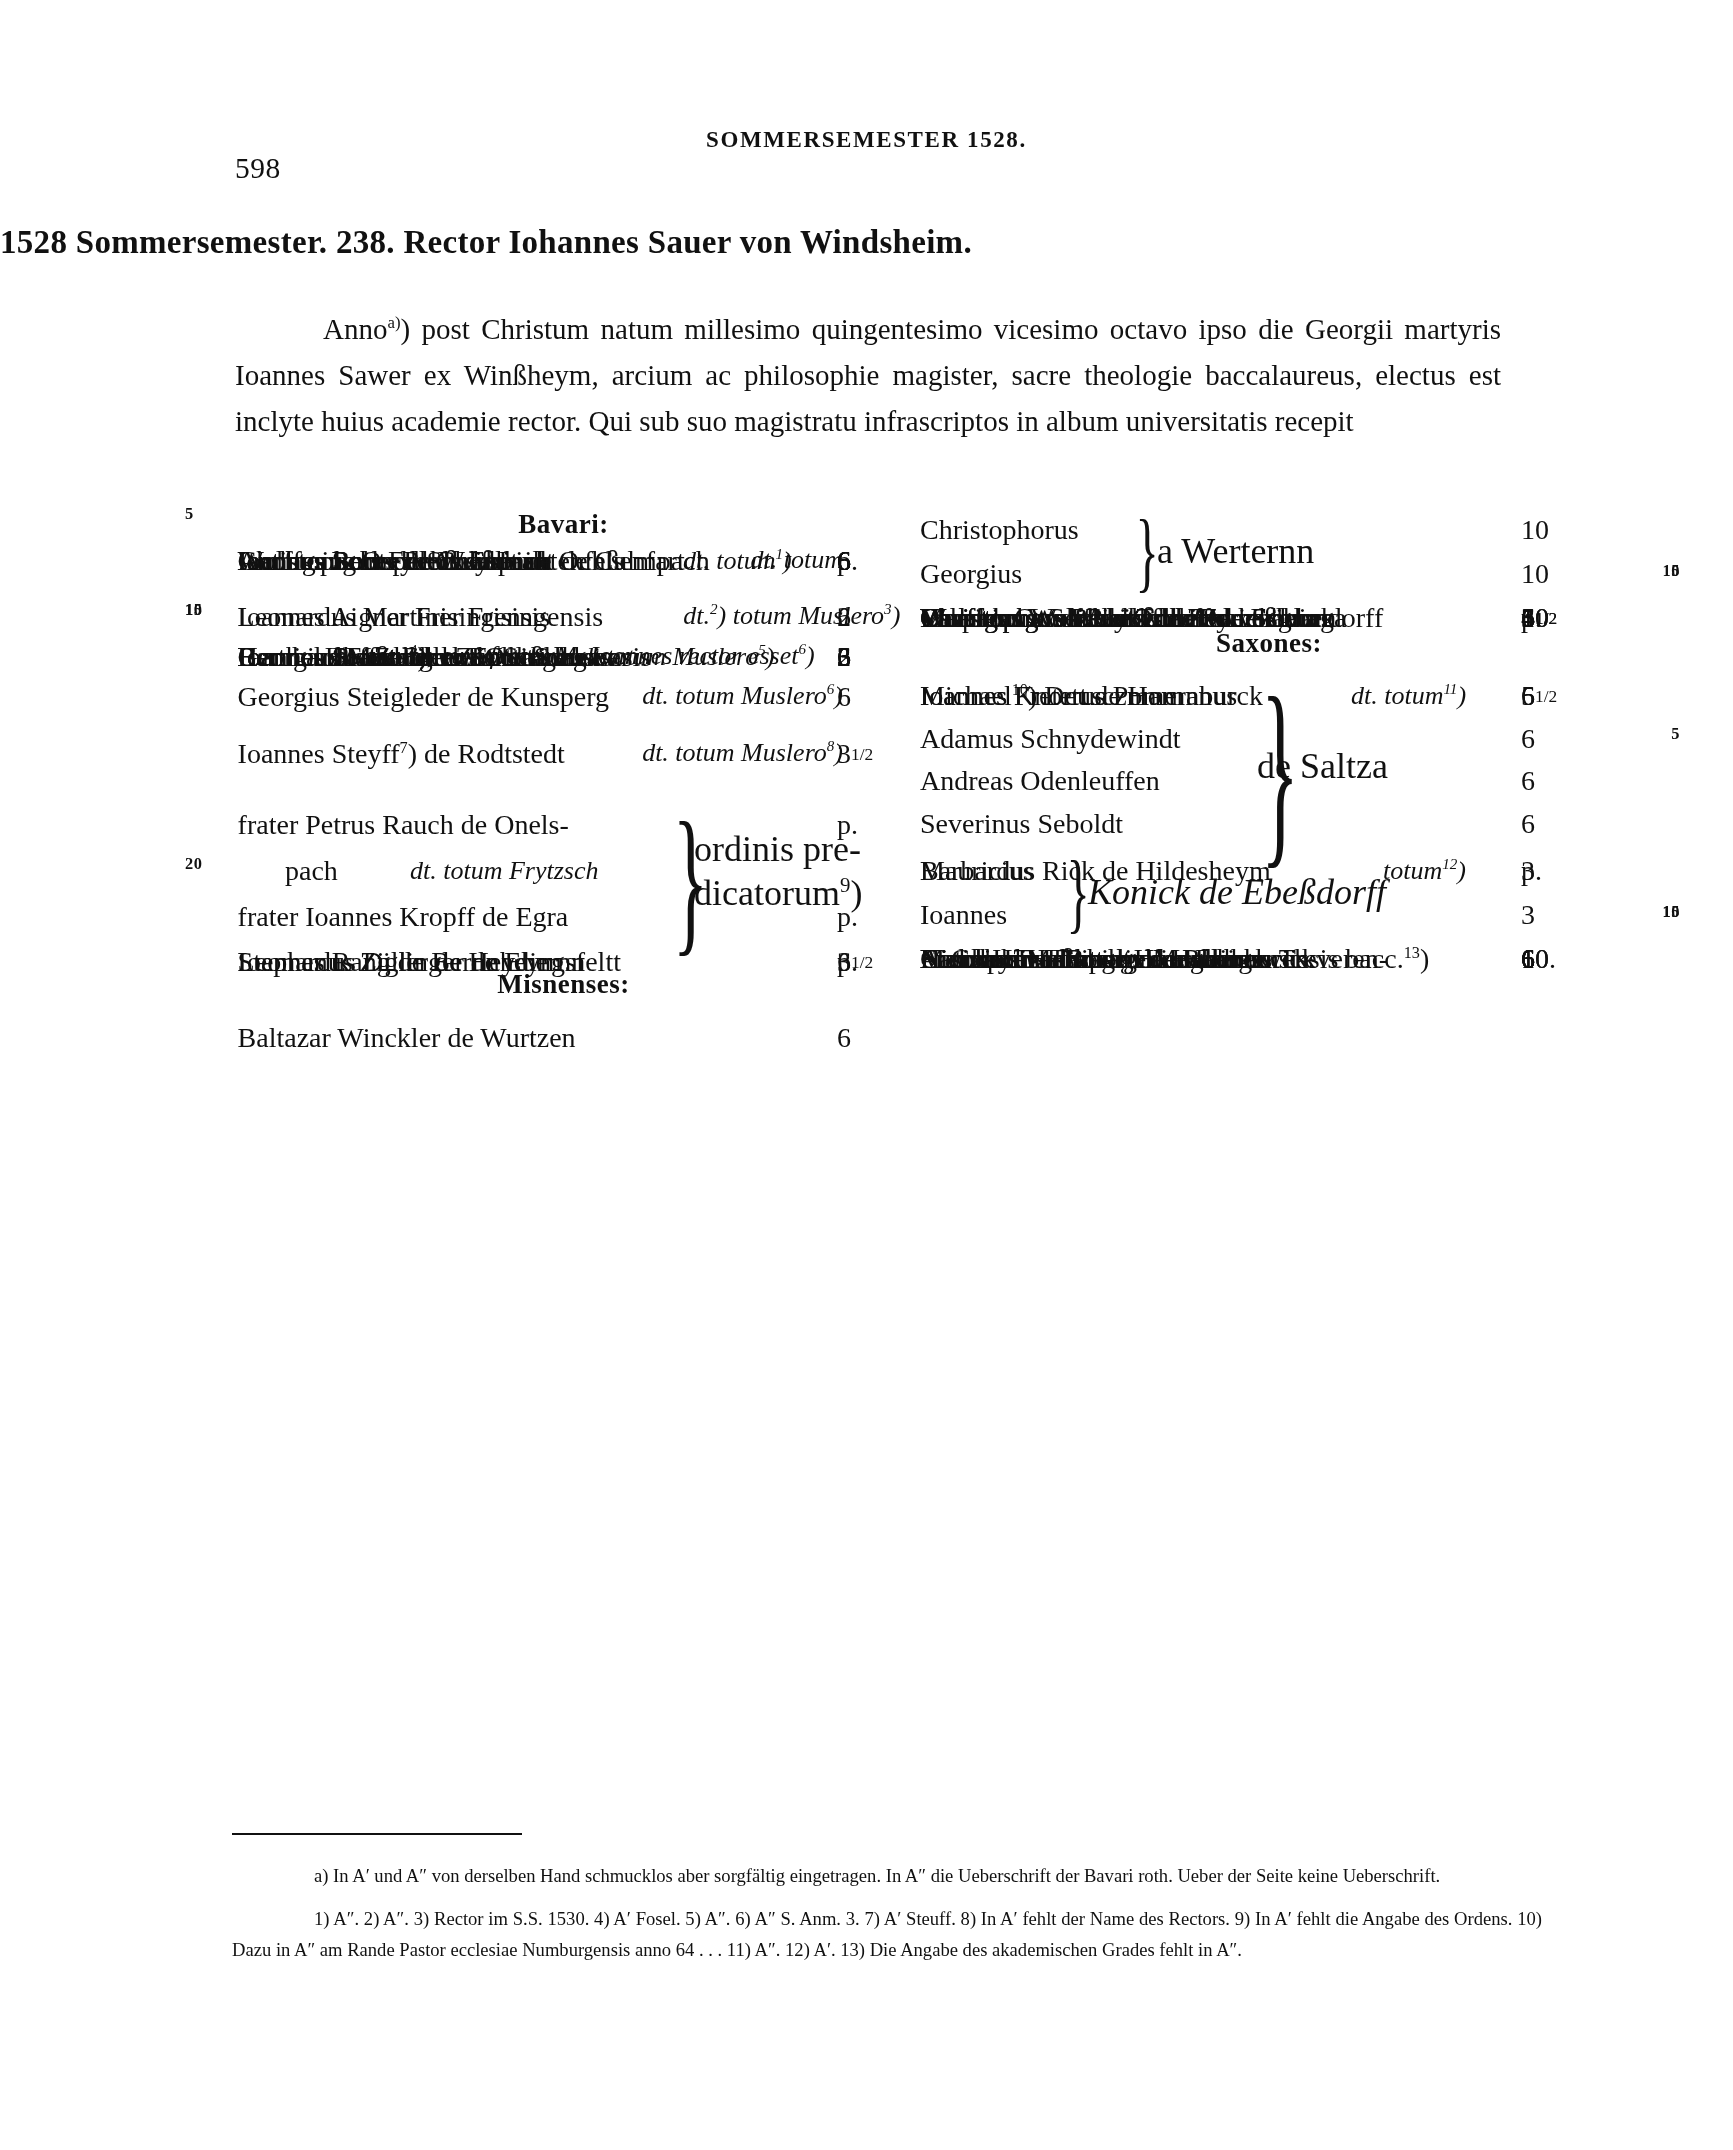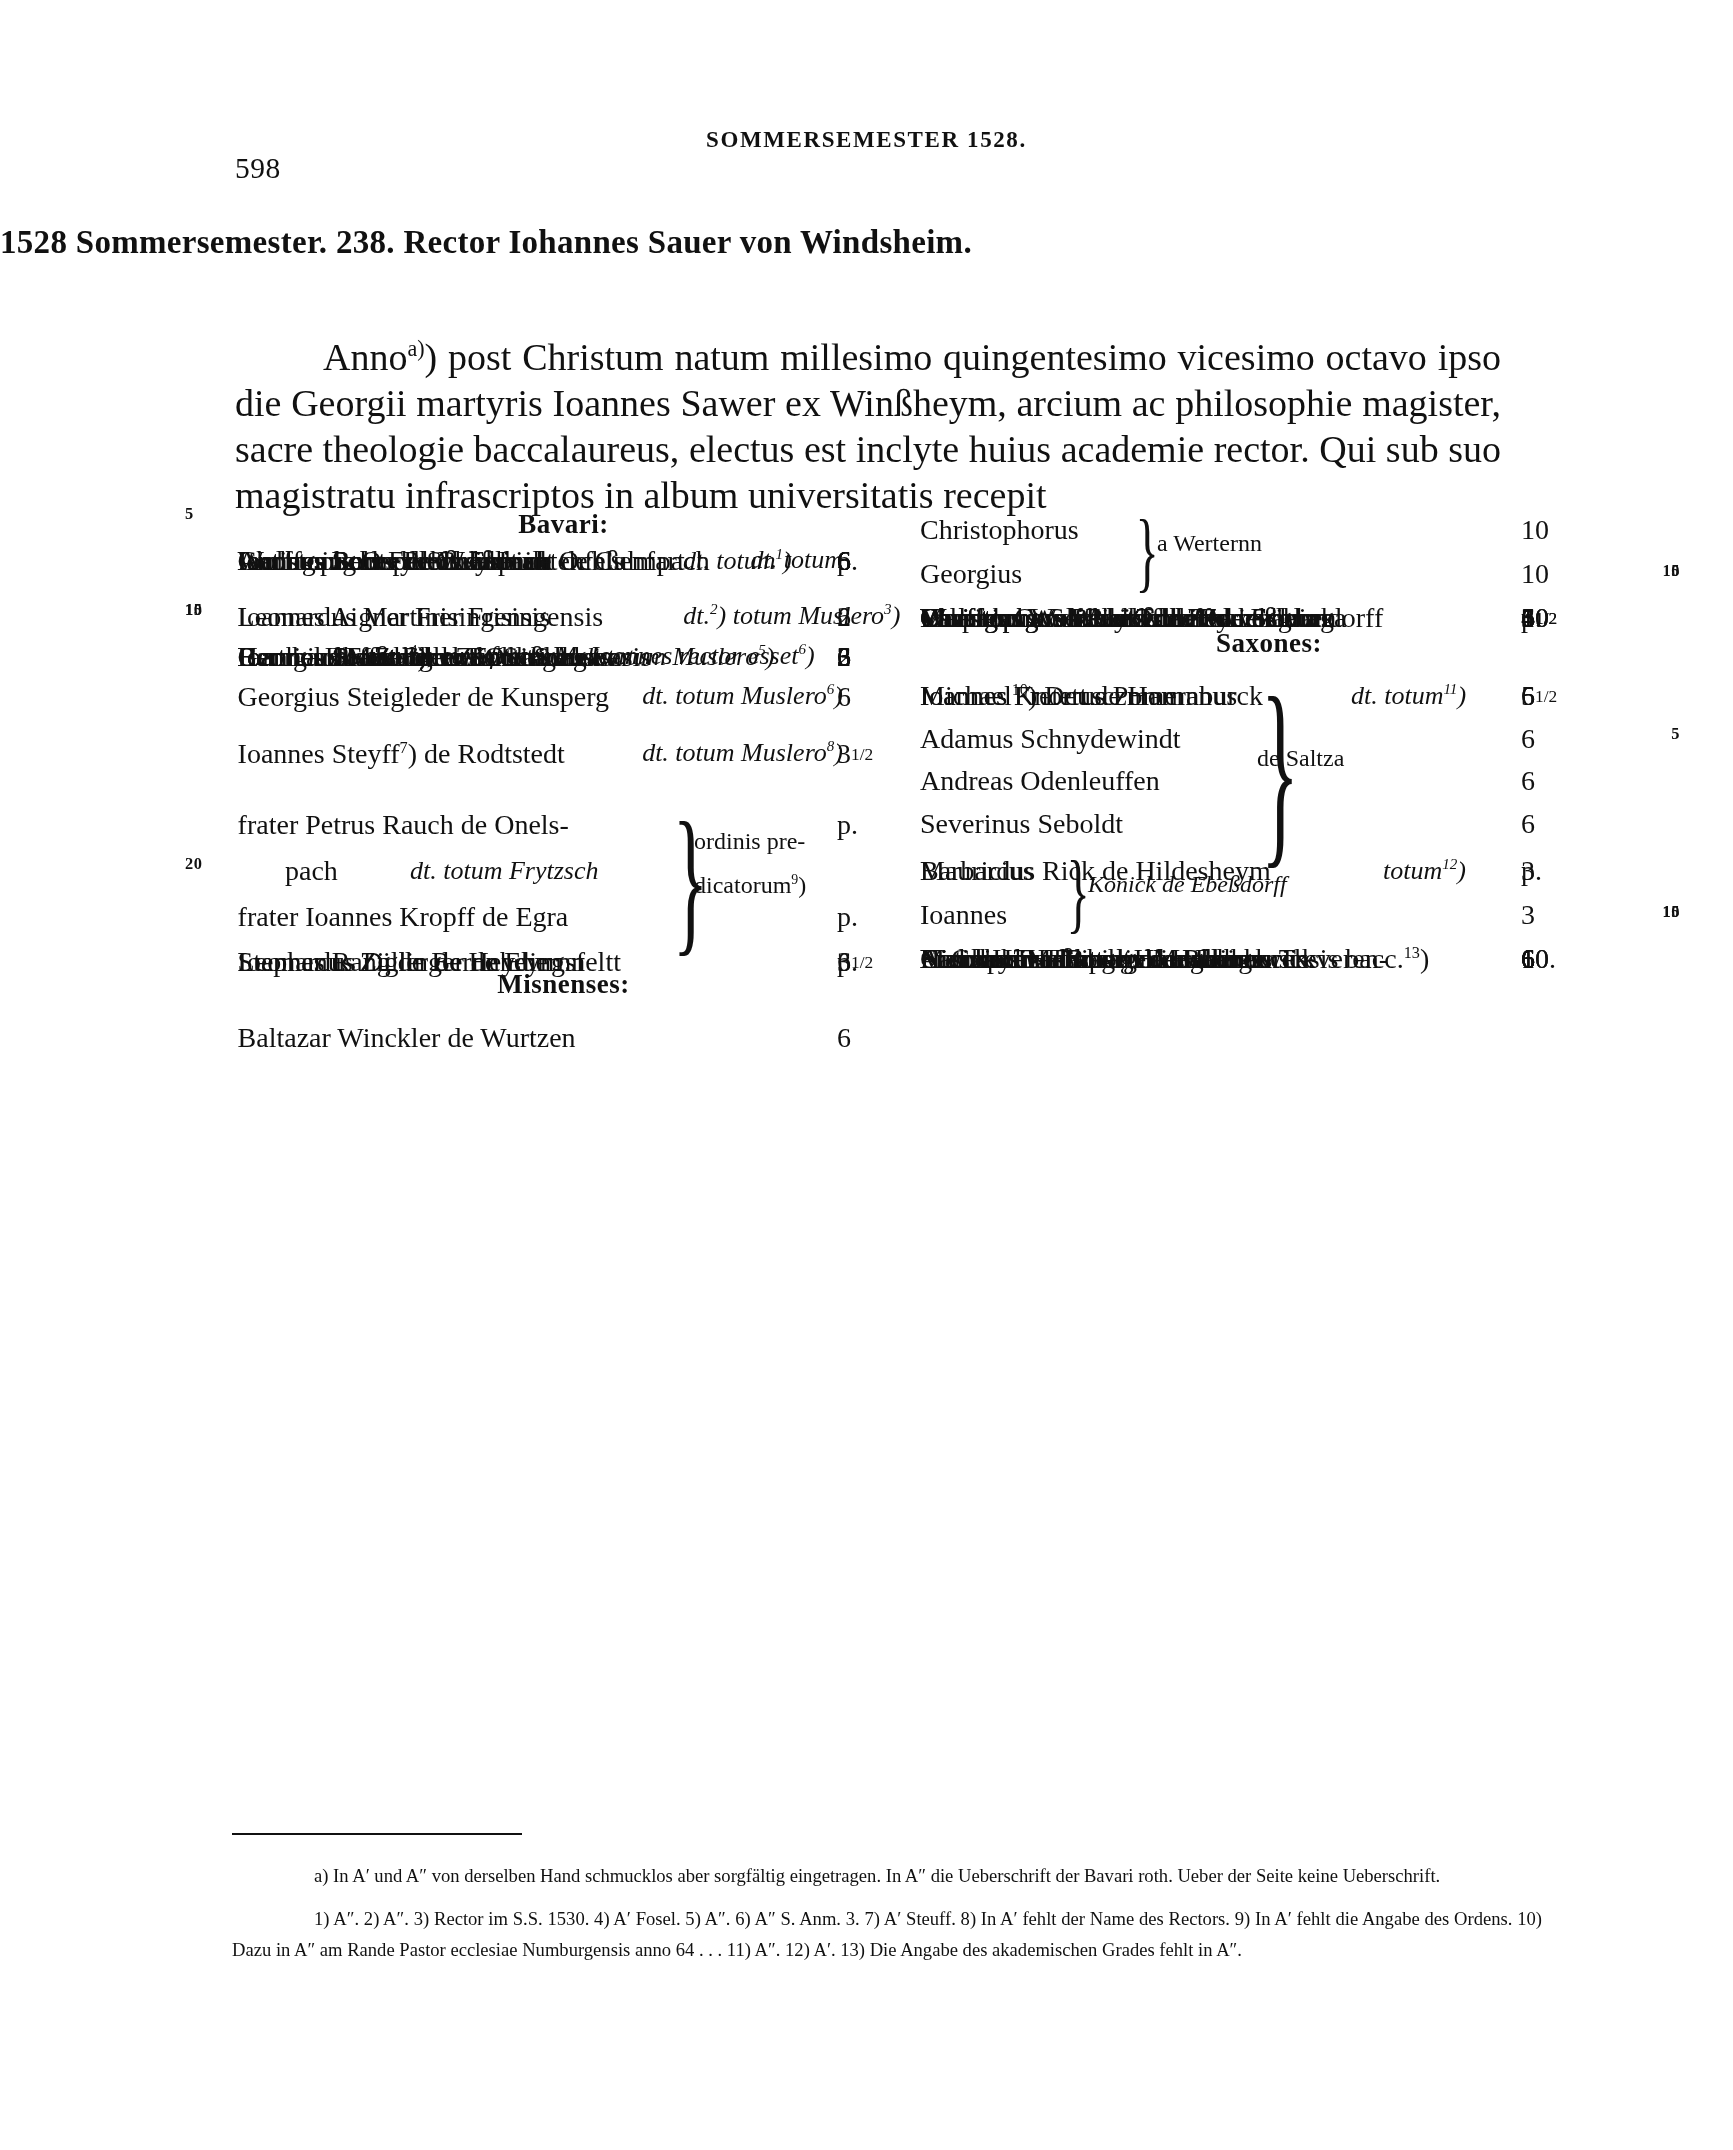--- a/index.html
+++ b/index.html
@@ -17,23 +17,22 @@
 
   
   .heading{
     position:absolute;left:0;right:0;top:224px;
     font-size:33px;font-weight:700;letter-spacing:0.3px;
   }
 
   
   .intro{
     position:absolute;left:235px;top:306px;width:1266px;
-    font-size:38px;line-height:46px;text-align:justify;
+    font-size:29px;line-height:46px;text-align:justify;
     text-indent:88px;
-    margin-top:28px;
   }
   .intro sup{font-size:.58em;vertical-align:super;line-height:0;}
 
   
   .col{position:absolute;top:509px;}
   .col-left{left:219px;width:689px;}
   .col-right{left:908px;width:722px;}
 
   .sechead{text-align:center;font-size:27px;font-weight:700;letter-spacing:0.5px;}
   .sechead.mis{margin-top:28.4px;}
@@ -62,21 +61,21 @@
   
   .dtin{position:absolute;font-style:italic;font-size:26px;}
 
   
   .brace-grp{position:relative;}
   .brace{
     position:absolute;font-size:65px;line-height:1;font-weight:300;
     font-family:"Liberation Serif",serif;
     transform:scaleX(.8);
   }
-  .brace-lbl{position:absolute;font-size:24px;}
+  .brace-lbl{position:absolute;font-size:36px;}
   .brace-tall{font-size:164px;font-weight:200;transform:scaleX(.45);}
 
   
   .fn-rule{position:absolute;left:232px;top:1833px;width:290px;height:1.6px;background:#111;}
   .footnotes{position:absolute;left:232px;top:1860px;width:1310px;font-size:18.6px;line-height:31px;text-align:justify;}
   .footnotes p{margin:0;}
   .fn-a{text-indent:82px;}
   .fn-num{text-indent:82px;margin-top:12px!important;}
 </style>
 </head>

